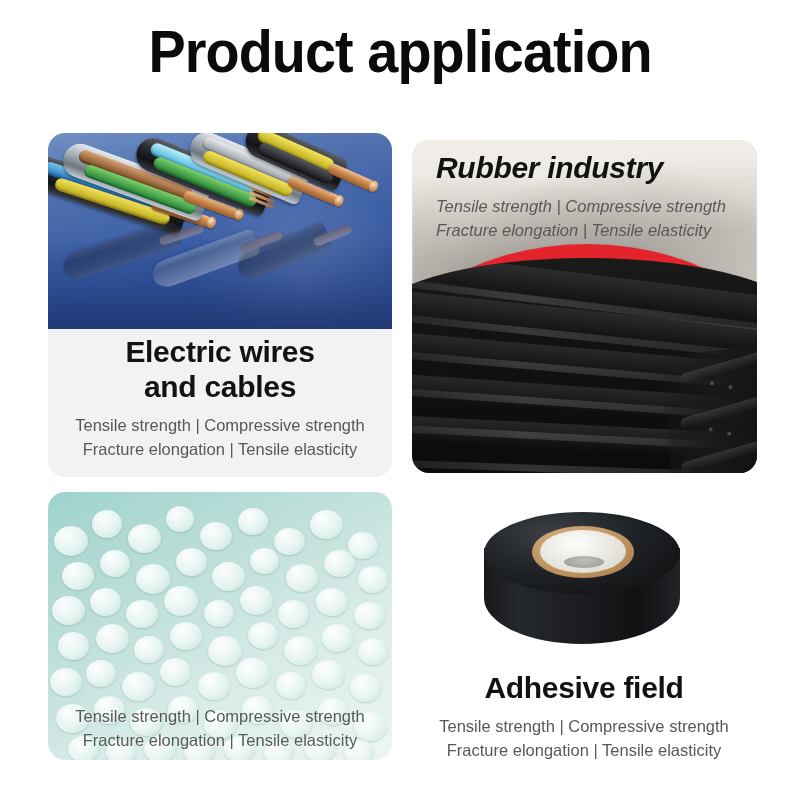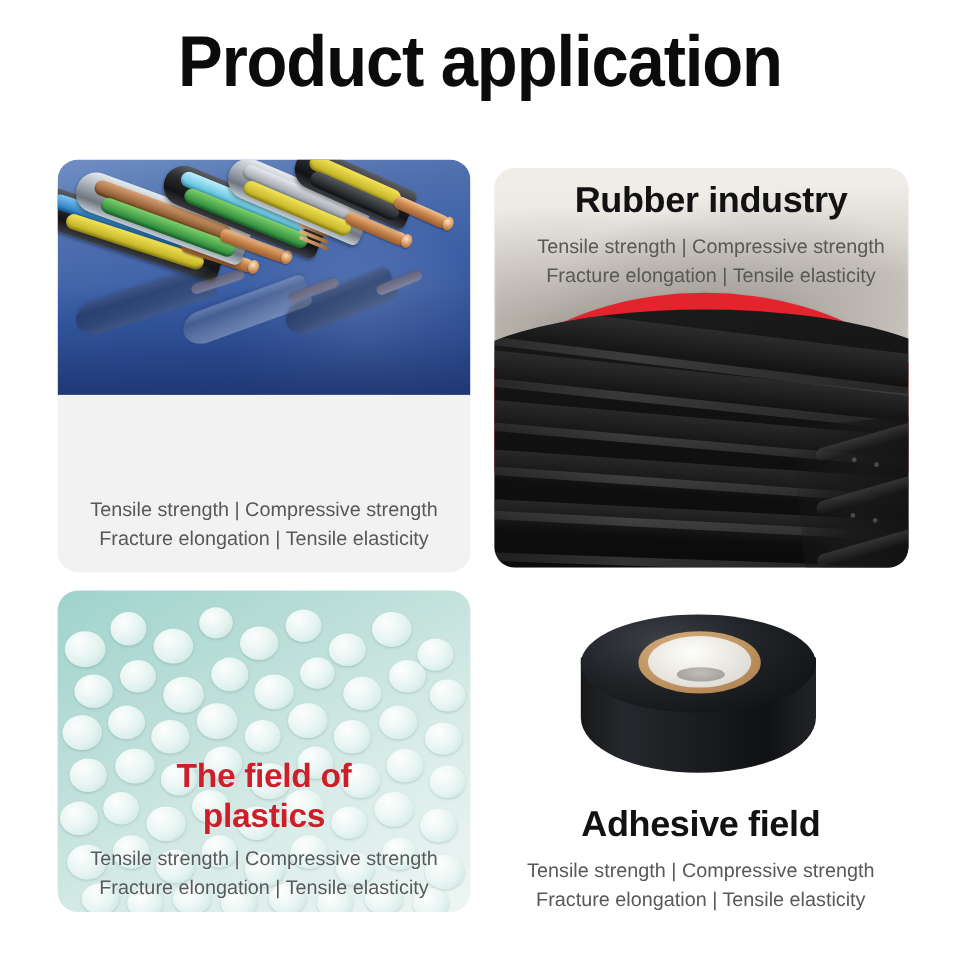--- a/index.html
+++ b/index.html
@@ -183,22 +183,22 @@
   }
   .lug {
     position: absolute;
     width: 96px; height: 12px;
     border-radius: 8px;
     background: linear-gradient(180deg, rgba(80,80,80,0.5), rgba(10,10,10,0.2));
     transform: rotate(-10deg);
   }
   .overlay-text {
     position: absolute; left: 16px; right: 0; top: 10px;
-    text-align: center;
     padding: 0 8px;
+    font-style: italic;
   }
 
   
   #card-plastics {
     left: 48px; top: 492px;
     width: 344px; height: 268px;
     background: linear-gradient(150deg,#9fd3cd 0%, #b9ddd7 30%, #d9ece8 65%, #eef6f4 100%);
   }
   .pellets { position: absolute; inset: 0; }
   .pellet {
@@ -342,20 +342,22 @@
         <div class="copper" style="left:92px; top:8px; width:44px;"></div>
       </div>
       <div class="cable reflection" style="left:196px; top:150px; transform:rotate(-22deg) scaleY(-0.8);">
         <div class="sheath" style="width:96px;"></div>
         <div class="copper" style="left:80px; top:8px; width:40px;"></div>
       </div>
     </div>
 
     <div class="panel-text">
       <div class="card-heading">
+        <div>Electric wires</div>
+        <div>and cables</div>
       </div>
       <div class="card-sub">
         <div>Tensile strength | Compressive strength</div>
         <div>Fracture elongation | Tensile elasticity</div>
       </div>
     </div>
   </div>
 
   <div class="card" id="card-rubber">
 
@@ -465,24 +467,20 @@
       <div class="pellet" style="left:58px; top:248px; width:30px; height:25px;"></div>
       <div class="pellet" style="left:96px; top:244px; width:32px; height:26px;"></div>
       <div class="pellet" style="left:136px;top:248px; width:30px; height:25px;"></div>
       <div class="pellet" style="left:176px;top:244px; width:31px; height:26px;"></div>
       <div class="pellet" style="left:216px;top:248px; width:30px; height:25px;"></div>
       <div class="pellet" style="left:256px;top:244px; width:32px; height:26px;"></div>
       <div class="pellet" style="left:296px;top:248px; width:30px; height:25px;"></div>
     </div>
 
     <div class="plastics-caption">
-      <div class="heading-red">
-        <div>The field of</div>
-        <div>plastics</div>
-      </div>
       <div class="sub-on-photo">
         <div>Tensile strength | Compressive strength</div>
         <div>Fracture elongation | Tensile elasticity</div>
       </div>
     </div>
   </div>
 
   <div id="block-adhesive">
     <div class="tape">
       <div class="tape-side"></div>

